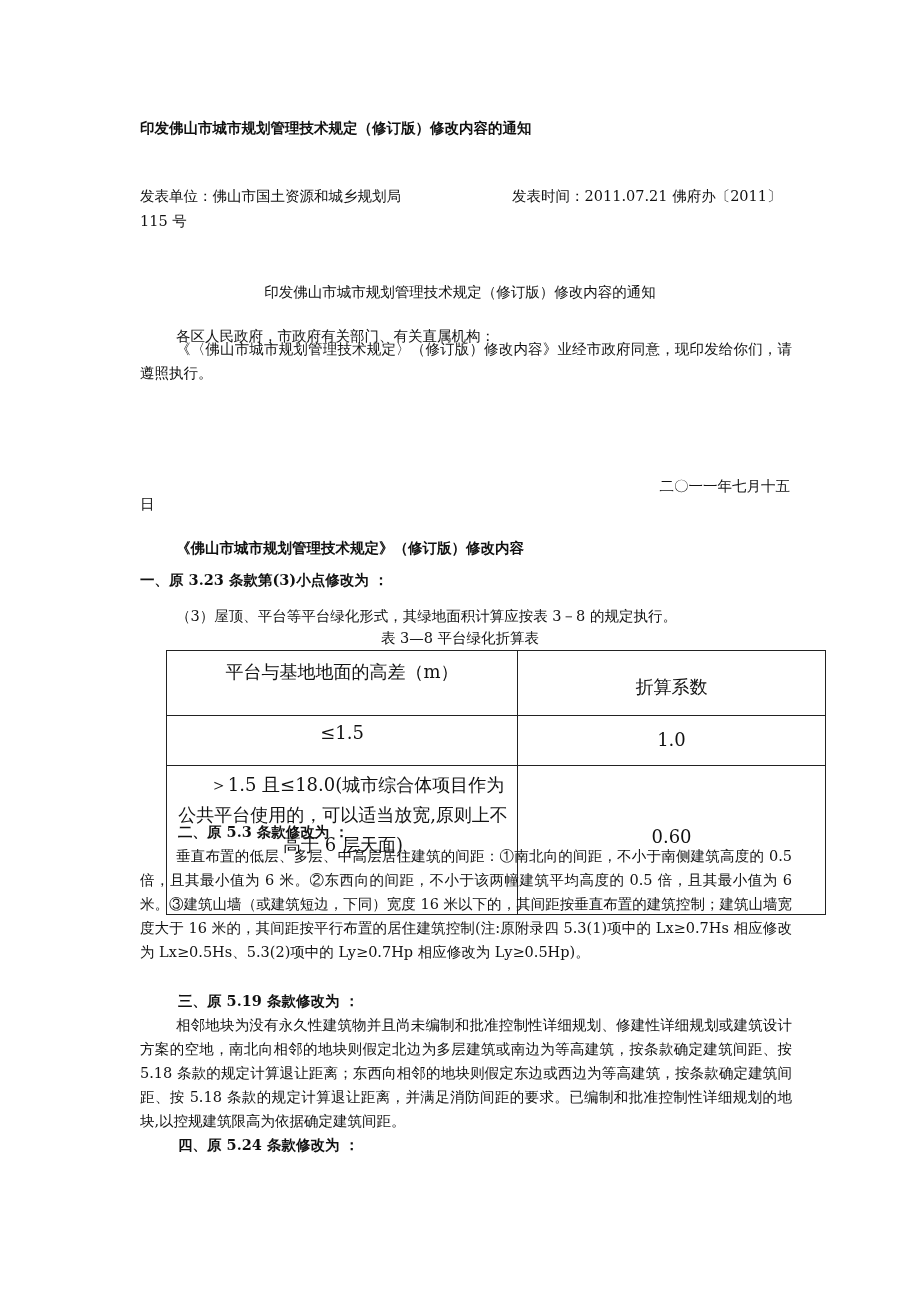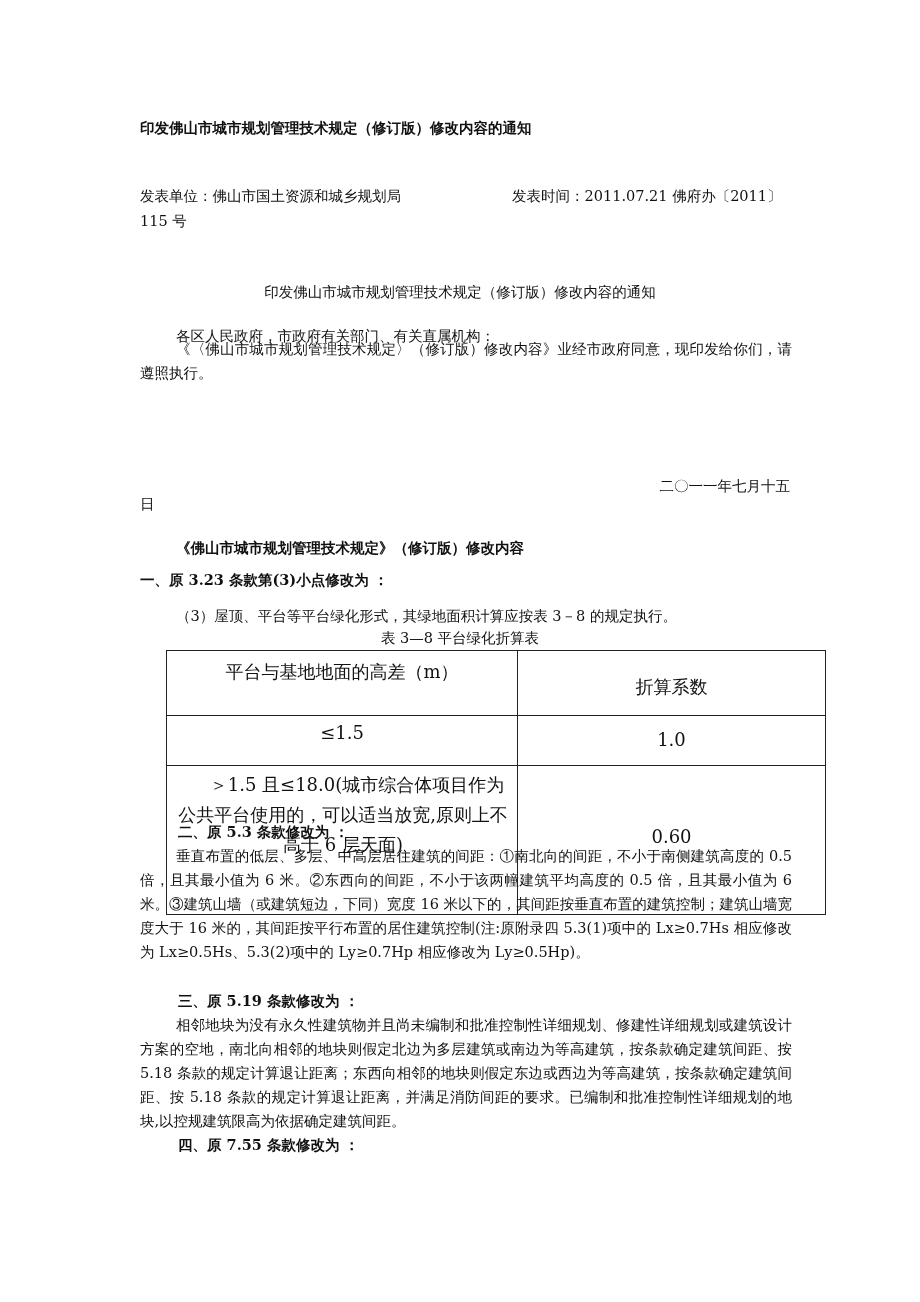--- a/index.html
+++ b/index.html
@@ -74,13 +74,13 @@
   </tr>
 </tbody>
   </table>
 
 <div class="abs t h2">二、原 5.3  条款修改为 ：</div>
 <div class="body-para" style="top:844px; line-height:24px;">垂直布置的低层、多层、中高层居住建筑的间距：①南北向的间距，不小于南侧建筑高度的 0.5 倍，且其最小值为 6 米。②东西向的间距，不小于该两幢建筑平均高度的 0.5 倍，且其最小值为 6 米。③建筑山墙（或建筑短边，下同）宽度 16 米以下的，其间距按垂直布置的建筑控制；建筑山墙宽度大于 16 米的，其间距按平行布置的居住建筑控制(注:原附录四 5.3(1)项中的 Lx≥0.7Hs 相应修改为 Lx≥0.5Hs、5.3(2)项中的 Ly≥0.7Hp 相应修改为 Ly≥0.5Hp)。</div>
 
 <div class="abs t h3">三、原 5.19  条款修改为 ：</div>
 <div class="body-para" style="top:1013px; line-height:24px;">相邻地块为没有永久性建筑物并且尚未编制和批准控制性详细规划、修建性详细规划或建筑设计方案的空地，南北向相邻的地块则假定北边为多层建筑或南边为等高建筑，按条款确定建筑间距、按 5.18 条款的规定计算退让距离；东西向相邻的地块则假定东边或西边为等高建筑，按条款确定建筑间距、按 5.18 条款的规定计算退让距离，并满足消防间距的要求。已编制和批准控制性详细规划的地块,以控规建筑限高为依据确定建筑间距。</div>
 
-<div class="abs t h4">四、原 7.55 条款修改为 ：</div>
+<div class="abs t h4">四、原 5.24 条款修改为 ：</div>
 
 </body></html>

